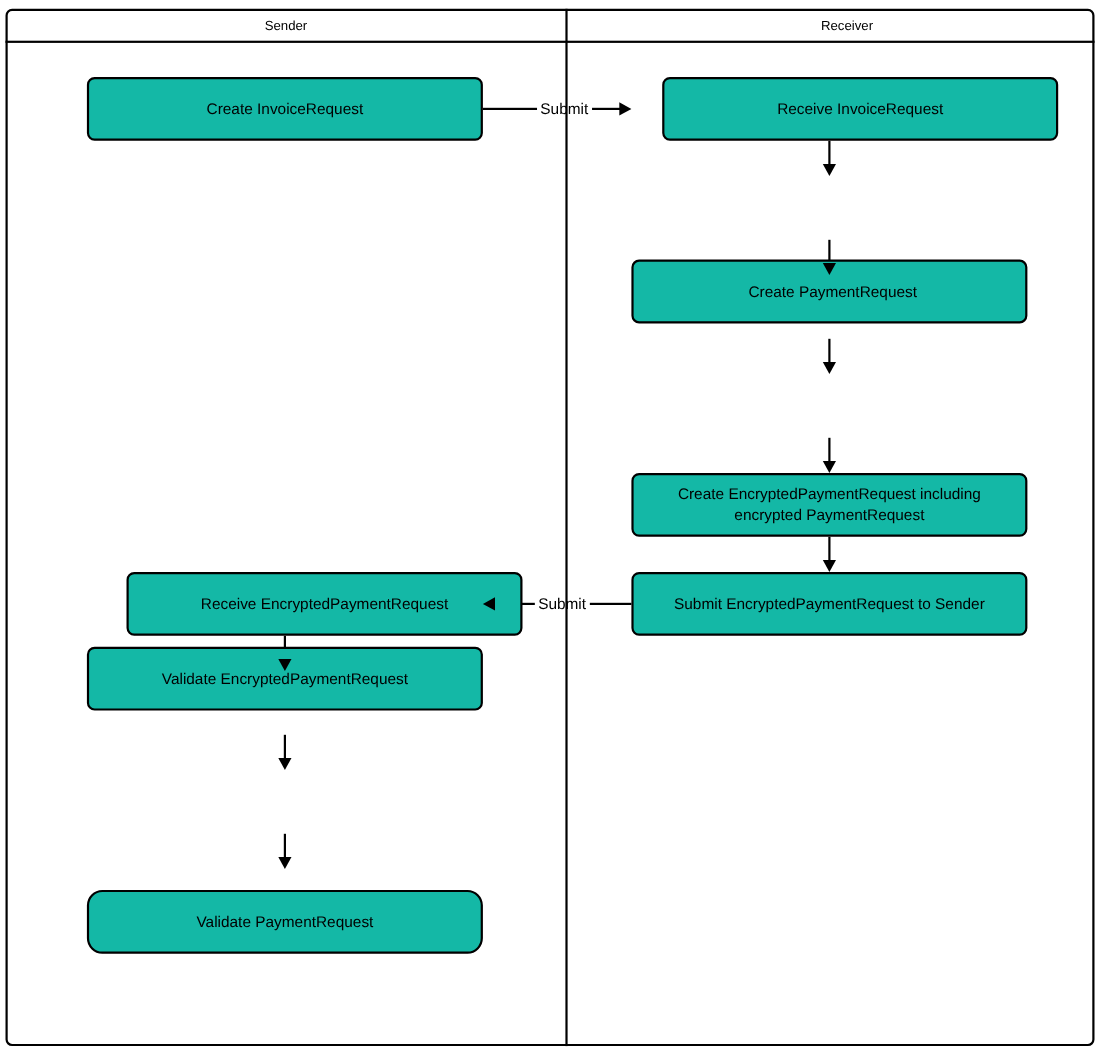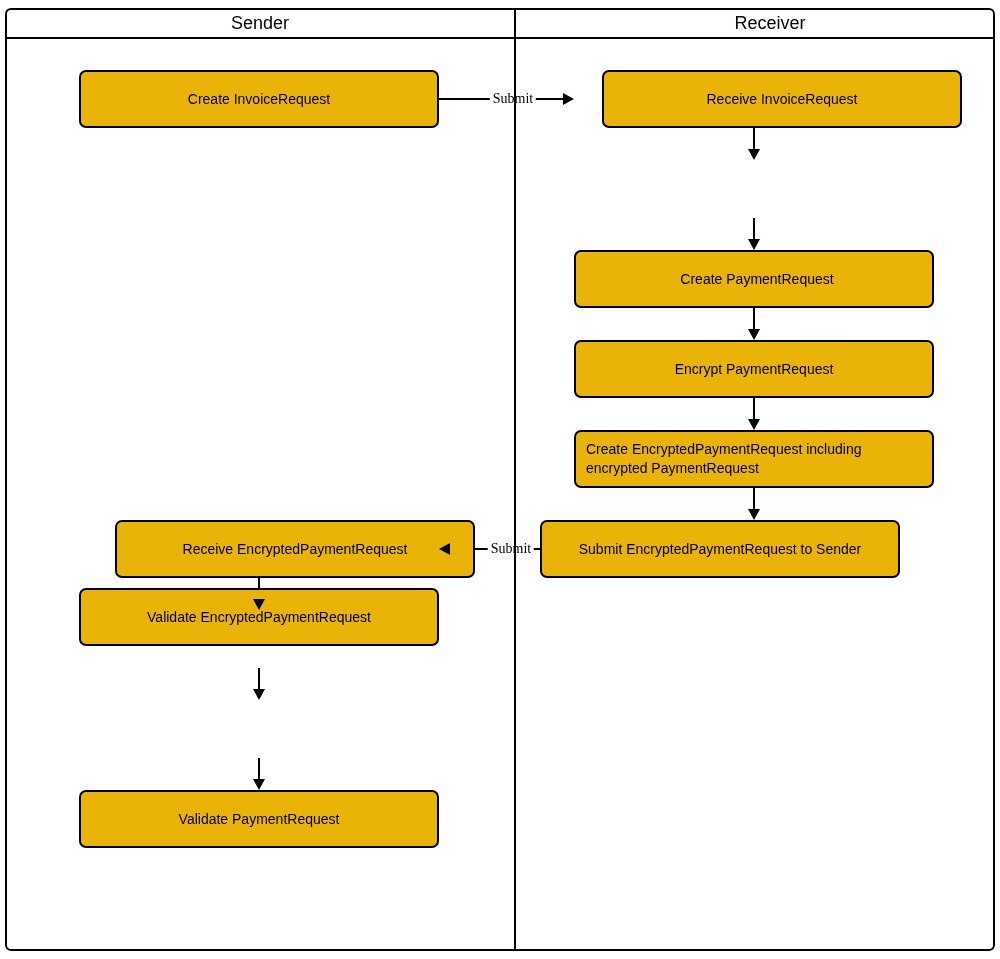--- a/index.html
+++ b/index.html
@@ -39,33 +39,34 @@
     width: 2px; height: 943px;
     background: #000000;
     z-index: 6;
   }
   .lane-title {
     position: absolute;
     top: 8px; height: 30px;
     display: flex;
     align-items: center;
     justify-content: center;
-    font-size: 18px;
+    font-size: 12px;
     z-index: 2;
   }
   .node {
     position: absolute;
     width: 360px; height: 58px;
     box-sizing: border-box;
     border: 2px solid #000000;
     border-radius: 7px;
-    background: #eab308;
+    background: #14b8a6;
     display: flex;
     align-items: center;
     justify-content: center;
+    text-align: center;
     font-size: 14px;
     line-height: 19px;
     padding: 2px 10px;
     z-index: 2;
   }
   .vline, .hline {
     position: absolute;
     background: #000000;
     z-index: 1;
   }
@@ -92,44 +93,42 @@
     border-right: 11px solid #000000;
   }
   .edge-label {
     position: absolute;
     transform: translate(-50%, -50%);
     background: #ffffff;
     padding: 1px 3px;
     font-size: 14px;
     z-index: 3;
     white-space: nowrap;
-    font-family: Liberation Serif, serif;
   }
 </style>
 </head>
 <body>
 
 <div id="canvas">
 
   <div class="frame"></div>
   <div class="header-separator"></div>
 
   <div class="lane-title" style="left:5px;width:510px;">Sender</div>
   <div class="lane-title" style="left:515px;width:480px;padding-left:15px;">Receiver</div>
 
   <div class="node" style="left:79px;top:70px;">Create InvoiceRequest</div>
   <div class="node" style="left:79px;top:520px;margin-left:36px;">Receive EncryptedPaymentRequest</div>
   <div class="node" style="left:79px;top:588px;">Validate EncryptedPaymentRequest</div>
-  <div class="node" style="left:79px;top:790px;">Validate PaymentRequest</div>
+  <div class="node" style="left:79px;top:809px;border-radius:14px;">Validate PaymentRequest</div>
 
   <div class="node" style="left:602px;top:70px;">Receive InvoiceRequest</div>
-  <div class="node" style="left:574px;top:250px;padding-left:16px;">Create PaymentRequest</div>
-  <div class="node" style="left:574px;top:340px;">Encrypt PaymentRequest</div>
+  <div class="node" style="left:574px;top:236px;padding-left:16px;">Create PaymentRequest</div>
   <div class="node" style="left:574px;top:430px;">Create EncryptedPaymentRequest including encrypted PaymentRequest</div>
-  <div class="node" style="left:540px;top:520px;">Submit EncryptedPaymentRequest to Sender</div>
+  <div class="node" style="left:574px;top:520px;">Submit EncryptedPaymentRequest to Sender</div>
 
   <div class="vline" style="left:753px;top:128px;height:22px;"></div>
   <div class="head head-down" style="left:748px;top:149px;"></div>
 
   <div class="vline" style="left:753px;top:218px;height:22px;"></div>
   <div class="head head-down" style="left:748px;top:239px;"></div>
 
   <div class="vline" style="left:753px;top:308px;height:22px;"></div>
   <div class="head head-down" style="left:748px;top:329px;"></div>
 

